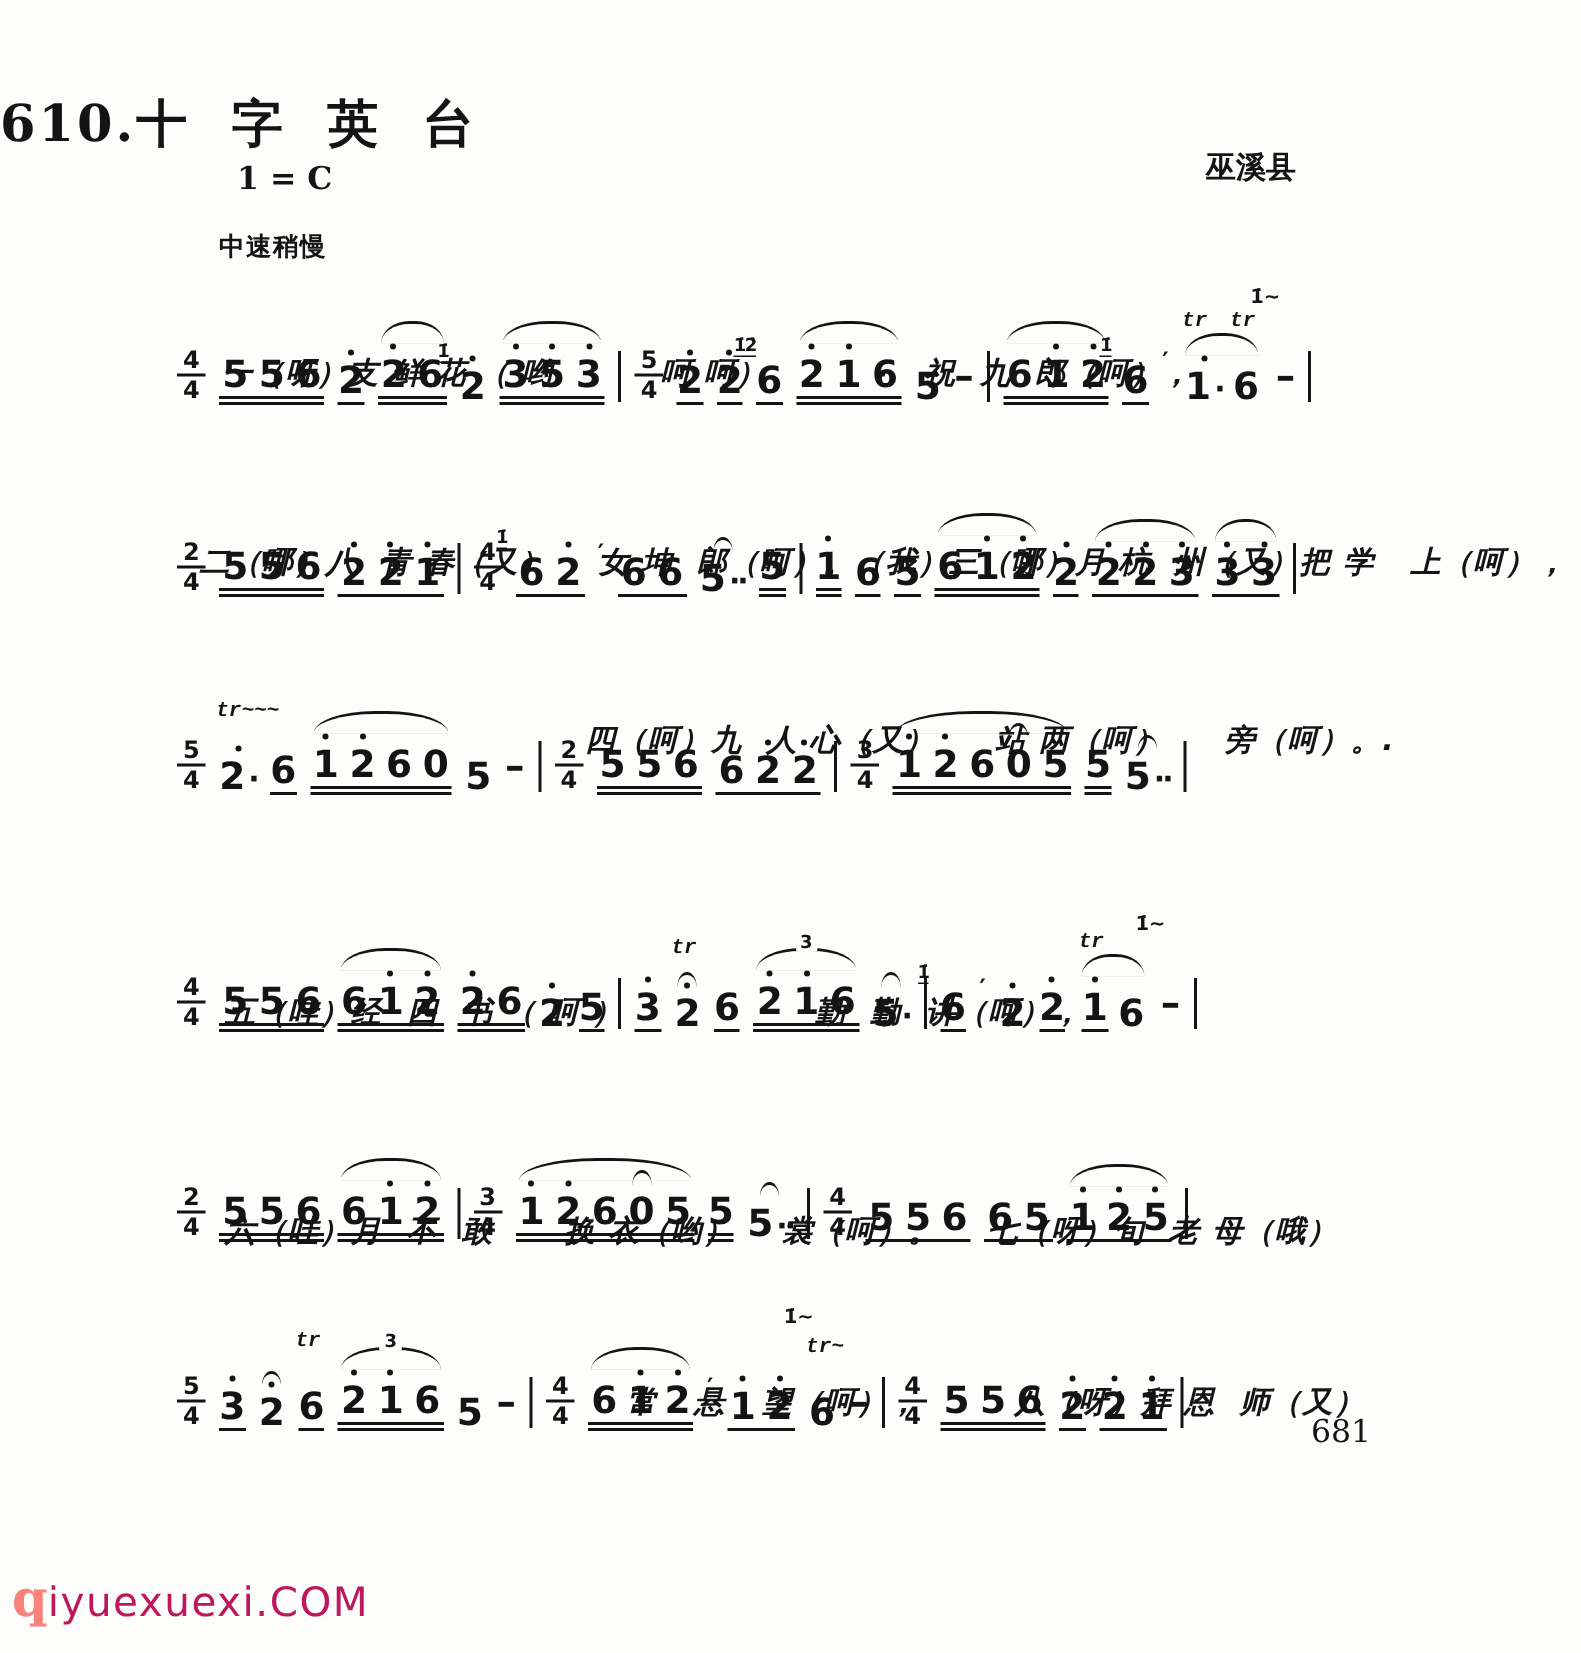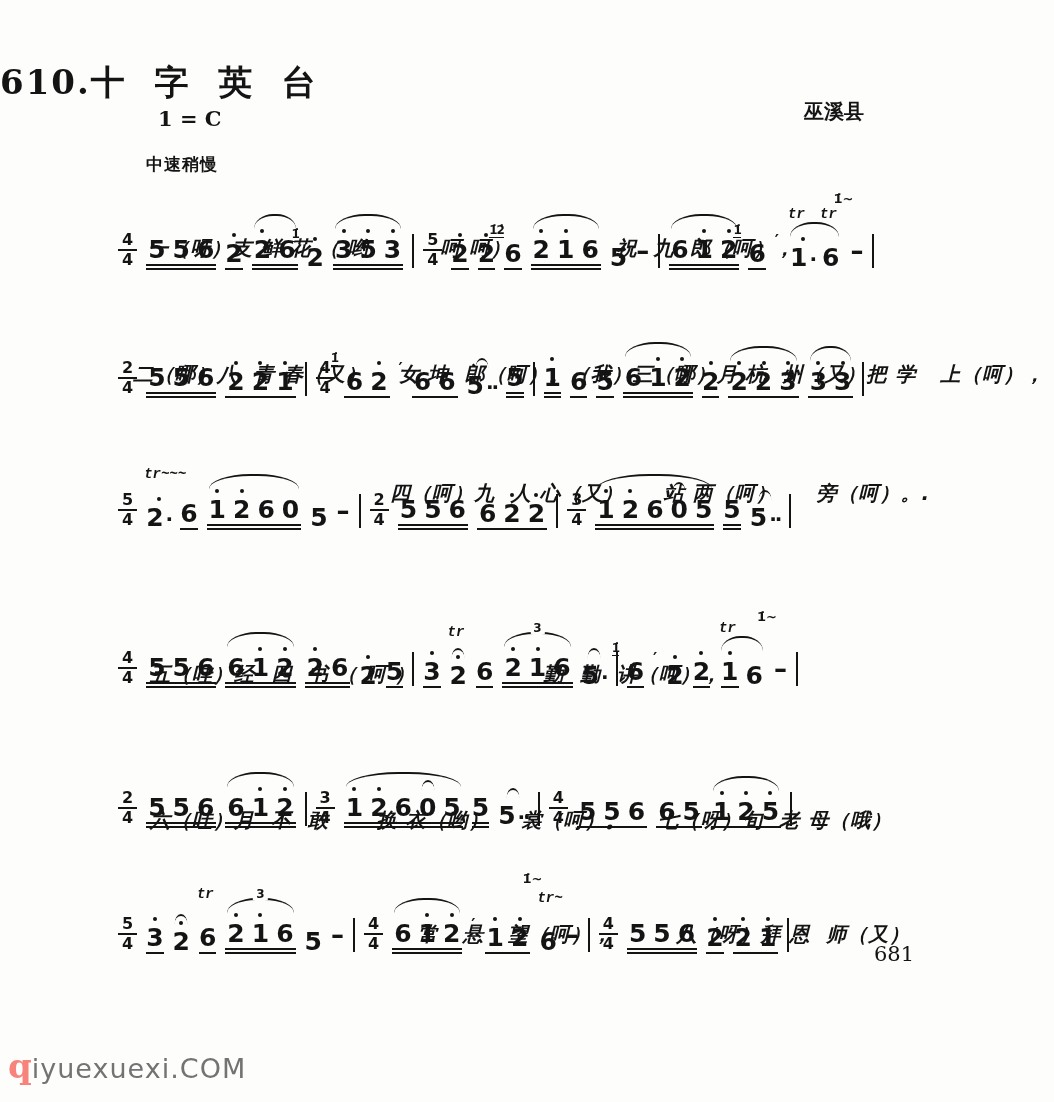--- a/index.html
+++ b/index.html
@@ -17,21 +17,21 @@
     font-family:"DejaVu Serif","Liberation Serif",serif;
   }
   .region{position:absolute;top:98px;left:804px;font-size:20px;font-weight:bold;}
   .tempo{position:absolute;top:153px;left:146px;font-size:17px;font-weight:bold;letter-spacing:1px;}
   .pageno{
     position:absolute;top:942px;left:874px;font-size:21px;
     font-family:"DejaVu Serif","Liberation Serif",serif;
   }
   .wm{position:absolute;top:1046px;left:8px;font-size:27px;white-space:nowrap;}
   .wm .q{color:#f8837b;font-weight:bold;font-size:34px;font-family:"DejaVu Serif","Liberation Serif",serif;}
-  .wm .rest{color:#737373;letter-spacing:1px;}
+  .wm .rest{color:#be185d;letter-spacing:1px;}
 
   .sys{position:absolute;left:118px;width:810px;}
   .s0{top:158px}.s1{top:286px}.s2{top:418px}.s3{top:576px}.s4{top:716px}.s5{top:842px}
   .mrow{display:flex;align-items:flex-end;gap:9px;padding-top:34px;min-height:78px;}
 
   .lyr{
     position:absolute;white-space:pre;font-size:20px;font-weight:600;
     letter-spacing:1px;line-height:1.2;font-style:italic;
   }
   .l0{top:236px;left:148px}.l1{top:362px;left:133px}.l2{top:481px;left:390px}

